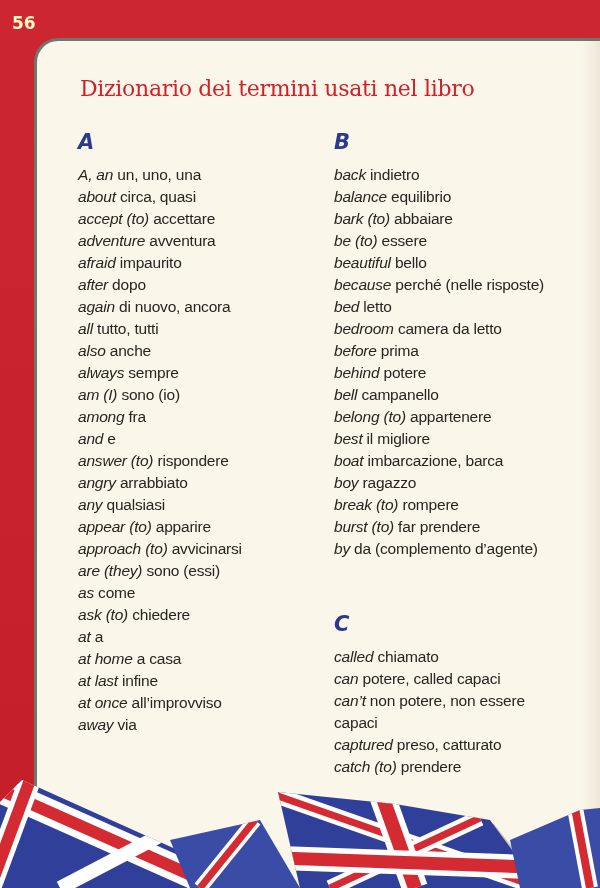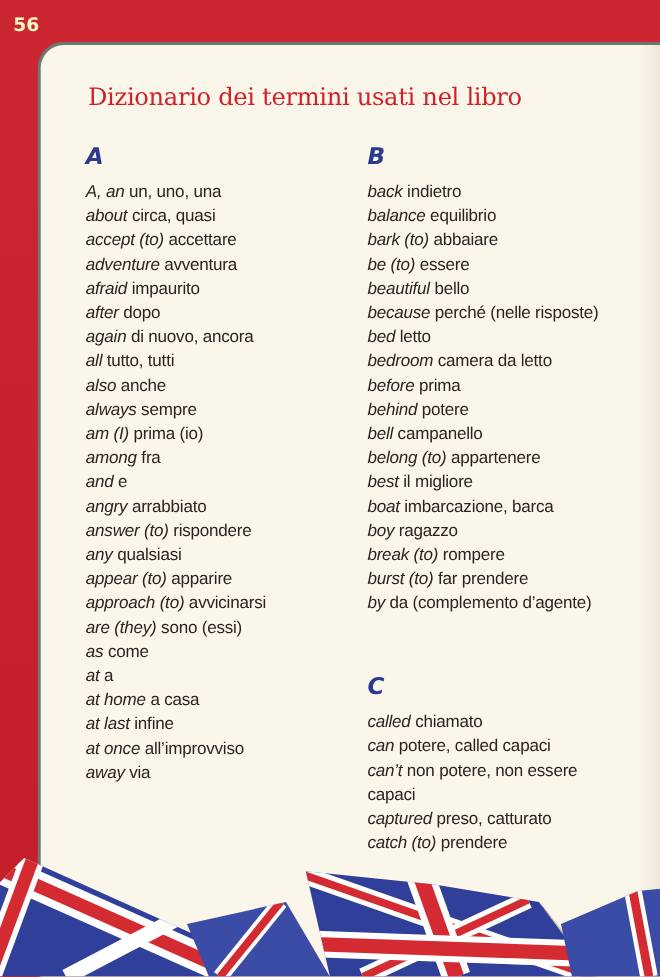--- a/index.html
+++ b/index.html
@@ -68,30 +68,31 @@
     <div class="entry"><span class="en">A, an</span><span class="it"> un, uno, una</span></div>
     <div class="entry"><span class="en">about</span><span class="it"> circa, quasi</span></div>
     <div class="entry"><span class="en">accept (to)</span><span class="it"> accettare</span></div>
     <div class="entry"><span class="en">adventure</span><span class="it"> avventura</span></div>
     <div class="entry"><span class="en">afraid</span><span class="it"> impaurito</span></div>
     <div class="entry"><span class="en">after</span><span class="it"> dopo</span></div>
     <div class="entry"><span class="en">again</span><span class="it"> di nuovo, ancora</span></div>
     <div class="entry"><span class="en">all</span><span class="it"> tutto, tutti</span></div>
     <div class="entry"><span class="en">also</span><span class="it"> anche</span></div>
     <div class="entry"><span class="en">always</span><span class="it"> sempre</span></div>
-    <div class="entry"><span class="en">am (I)</span><span class="it"> prima (io)</span></div>
+    <div class="entry"><span class="en">am (I)</span><span class="it"> sono (io)</span></div>
     <div class="entry"><span class="en">among</span><span class="it"> fra</span></div>
     <div class="entry"><span class="en">and</span><span class="it"> e</span></div>
+    <div class="entry"><span class="en">answer (to)</span><span class="it"> rispondere</span></div>
     <div class="entry"><span class="en">angry</span><span class="it"> arrabbiato</span></div>
-    <div class="entry"><span class="en">answer (to)</span><span class="it"> rispondere</span></div>
     <div class="entry"><span class="en">any</span><span class="it"> qualsiasi</span></div>
     <div class="entry"><span class="en">appear (to)</span><span class="it"> apparire</span></div>
     <div class="entry"><span class="en">approach (to)</span><span class="it"> avvicinarsi</span></div>
     <div class="entry"><span class="en">are (they)</span><span class="it"> sono (essi)</span></div>
     <div class="entry"><span class="en">as</span><span class="it"> come</span></div>
+    <div class="entry"><span class="en">ask (to)</span><span class="it"> chiedere</span></div>
     <div class="entry"><span class="en">at</span><span class="it"> a</span></div>
     <div class="entry"><span class="en">at home</span><span class="it"> a casa</span></div>
     <div class="entry"><span class="en">at last</span><span class="it"> infine</span></div>
     <div class="entry"><span class="en">at once</span><span class="it"> all’improvviso</span></div>
     <div class="entry"><span class="en">away</span><span class="it"> via</span></div>
   </div>
 
 <div class="letter" style="left:334px; top:130px;">B</div>
 <div class="col" id="colB" style="left:334px; top:164px;">
     <div class="entry"><span class="en">back</span><span class="it"> indietro</span></div>

